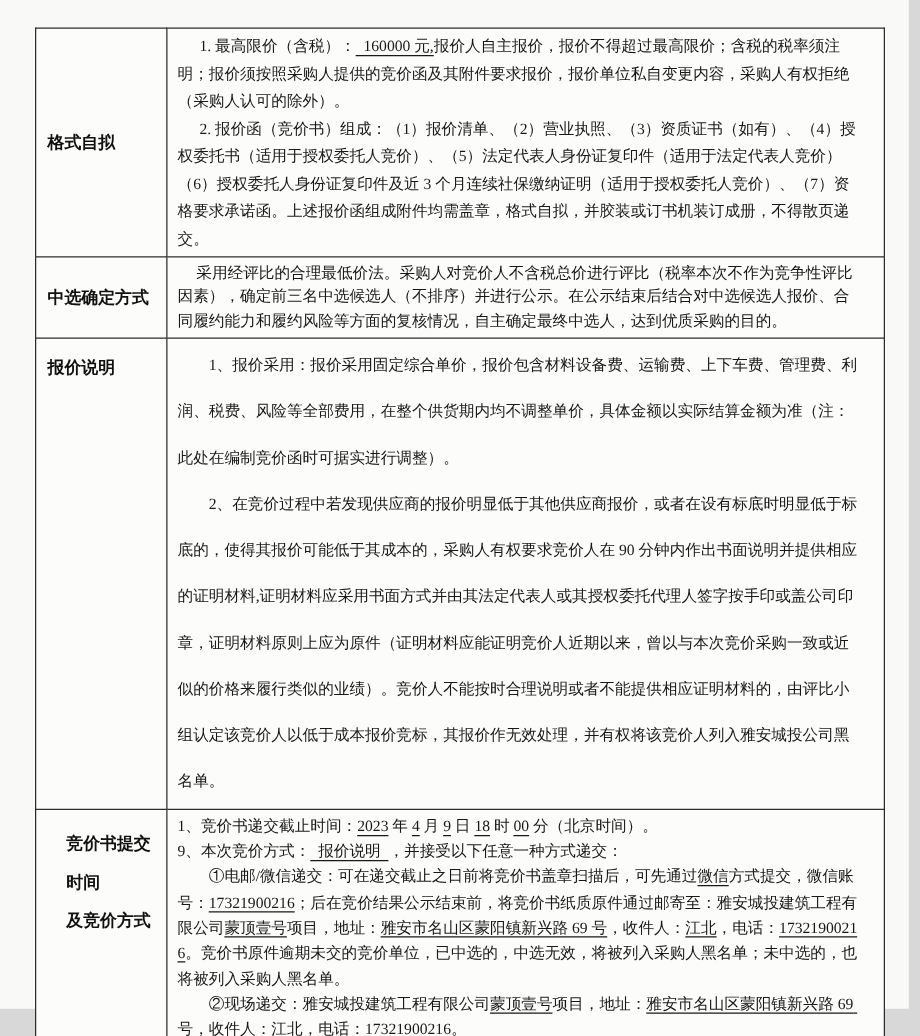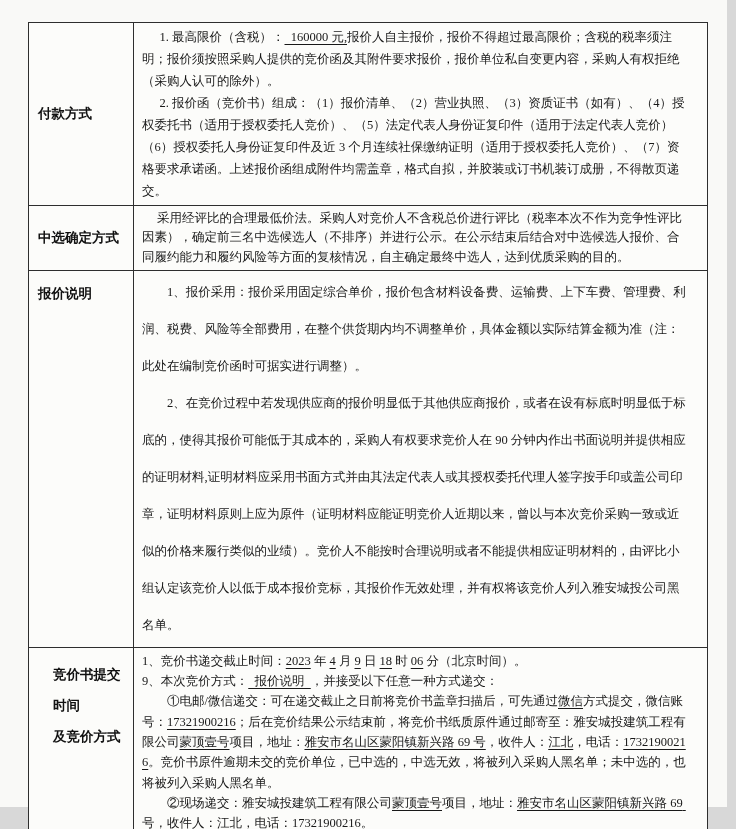--- a/index.html
+++ b/index.html
@@ -59,21 +59,21 @@
 <div class="paper">
   <table class="doc">
     <colgroup>
         <col class="c-label">
         <col class="c-content">
       </colgroup>
     <tbody>
 
       <tr class="r1">
         <th class="label">
-          <span>付款方式</span>
+          <span>格式自拟</span>
         </th>
         <td class="content">
           <p class="p"><span>1. 最高限价（含税）：</span><span class="u">  160000 元,</span><span>报价人自主报价，报价不得超过最高限价；含税的税率须注明；报价须按照采购人提供的竞价函及其附件要求报价，报价单位私自变更内容，采购人有权拒绝（采购人认可的除外）。</span></p>
           <p class="p"><span>2. 报价函（竞价书）组成：（1）报价清单、（2）营业执照、（3）资质证书（如有）、（4）授权委托书（适用于授权委托人竞价）、（5）法定代表人身份证复印件（适用于法定代表人竞价）（6）授权委托人身份证复印件及近 3 个月连续社保缴纳证明（适用于授权委托人竞价）、（7）资格要求承诺函。上述报价函组成附件均需盖章，格式自拟，并胶装或订书机装订成册，不得散页递交。</span></p>
         </td>
       </tr>
 
       <tr class="r2">
         <th class="label">
           <span>中选确定方式</span>
@@ -92,21 +92,21 @@
           <p class="p"><span>2、在竞价过程中若发现供应商的报价明显低于其他供应商报价，或者在设有标底时明显低于标底的，使得其报价可能低于其成本的，采购人有权要求竞价人在 90 分钟内作出书面说明并提供相应的证明材料,证明材料应采用书面方式并由其法定代表人或其授权委托代理人签字按手印或盖公司印章，证明材料原则上应为原件（证明材料应能证明竞价人近期以来，曾以与本次竞价采购一致或近似的价格来履行类似的业绩）。竞价人不能按时合理说明或者不能提供相应证明材料的，由评比小组认定该竞价人以低于成本报价竞标，其报价作无效处理，并有权将该竞价人列入雅安城投公司黑名单。</span></p>
         </td>
       </tr>
 
       <tr class="r4">
         <th class="label">
           <span class="lbl-line">竞价书提交时间</span>
           <span class="lbl-line">及竞价方式</span>
         </th>
         <td class="content">
-          <p class="p"><span>1、竞价书递交截止时间：</span><span class="u">2023</span><span> 年 </span><span class="u">4</span><span> 月 </span><span class="u">9</span><span> 日 </span><span class="u">18</span><span> 时 </span><span class="u">06</span><span> 分（北京时间）。</span></p>
+          <p class="p"><span>1、竞价书递交截止时间：</span><span class="u">2023</span><span> 年 </span><span class="u">4</span><span> 月 </span><span class="u">9</span><span> 日 </span><span class="u">18</span><span> 时 </span><span class="u">00</span><span> 分（北京时间）。</span></p>
           <p class="p"><span>9、本次竞价方式：</span><span class="u">  报价说明  </span><span>，并接受以下任意一种方式递交：</span></p>
           <p class="p ind"><span>①电邮/微信递交：可在递交截止之日前将竞价书盖章扫描后，可先通过</span><span class="u">微信</span><span>方式提交，微信账号：</span><span class="u">17321900216</span><span>；后在竞价结果公示结束前，将竞价书纸质原件通过邮寄至：雅安城投建筑工程有限公司</span><span class="u">蒙顶壹号</span><span>项目，地址：</span><span class="u">雅安市名山区蒙阳镇新兴路 69 号</span><span>，收件人：</span><span class="u">江北</span><span>，电话：</span><span class="u">17321900216</span><span>。竞价书原件逾期未交的竞价单位，已中选的，中选无效，将被列入采购人黑名单；未中选的，也将被列入采购人黑名单。</span></p>
           <p class="p ind"><span>②现场递交：雅安城投建筑工程有限公司</span><span class="u">蒙顶壹号</span><span>项目，地址：</span><span class="u">雅安市名山区蒙阳镇新兴路 69 号</span><span>，收件人：</span><span class="u">江北</span><span>，电话：</span><span class="u">17321900216</span><span>。</span></p>
         </td>
       </tr>
 
       <tr class="r5">
         <th class="label">
           <span>付款方式</span>
         </th>

